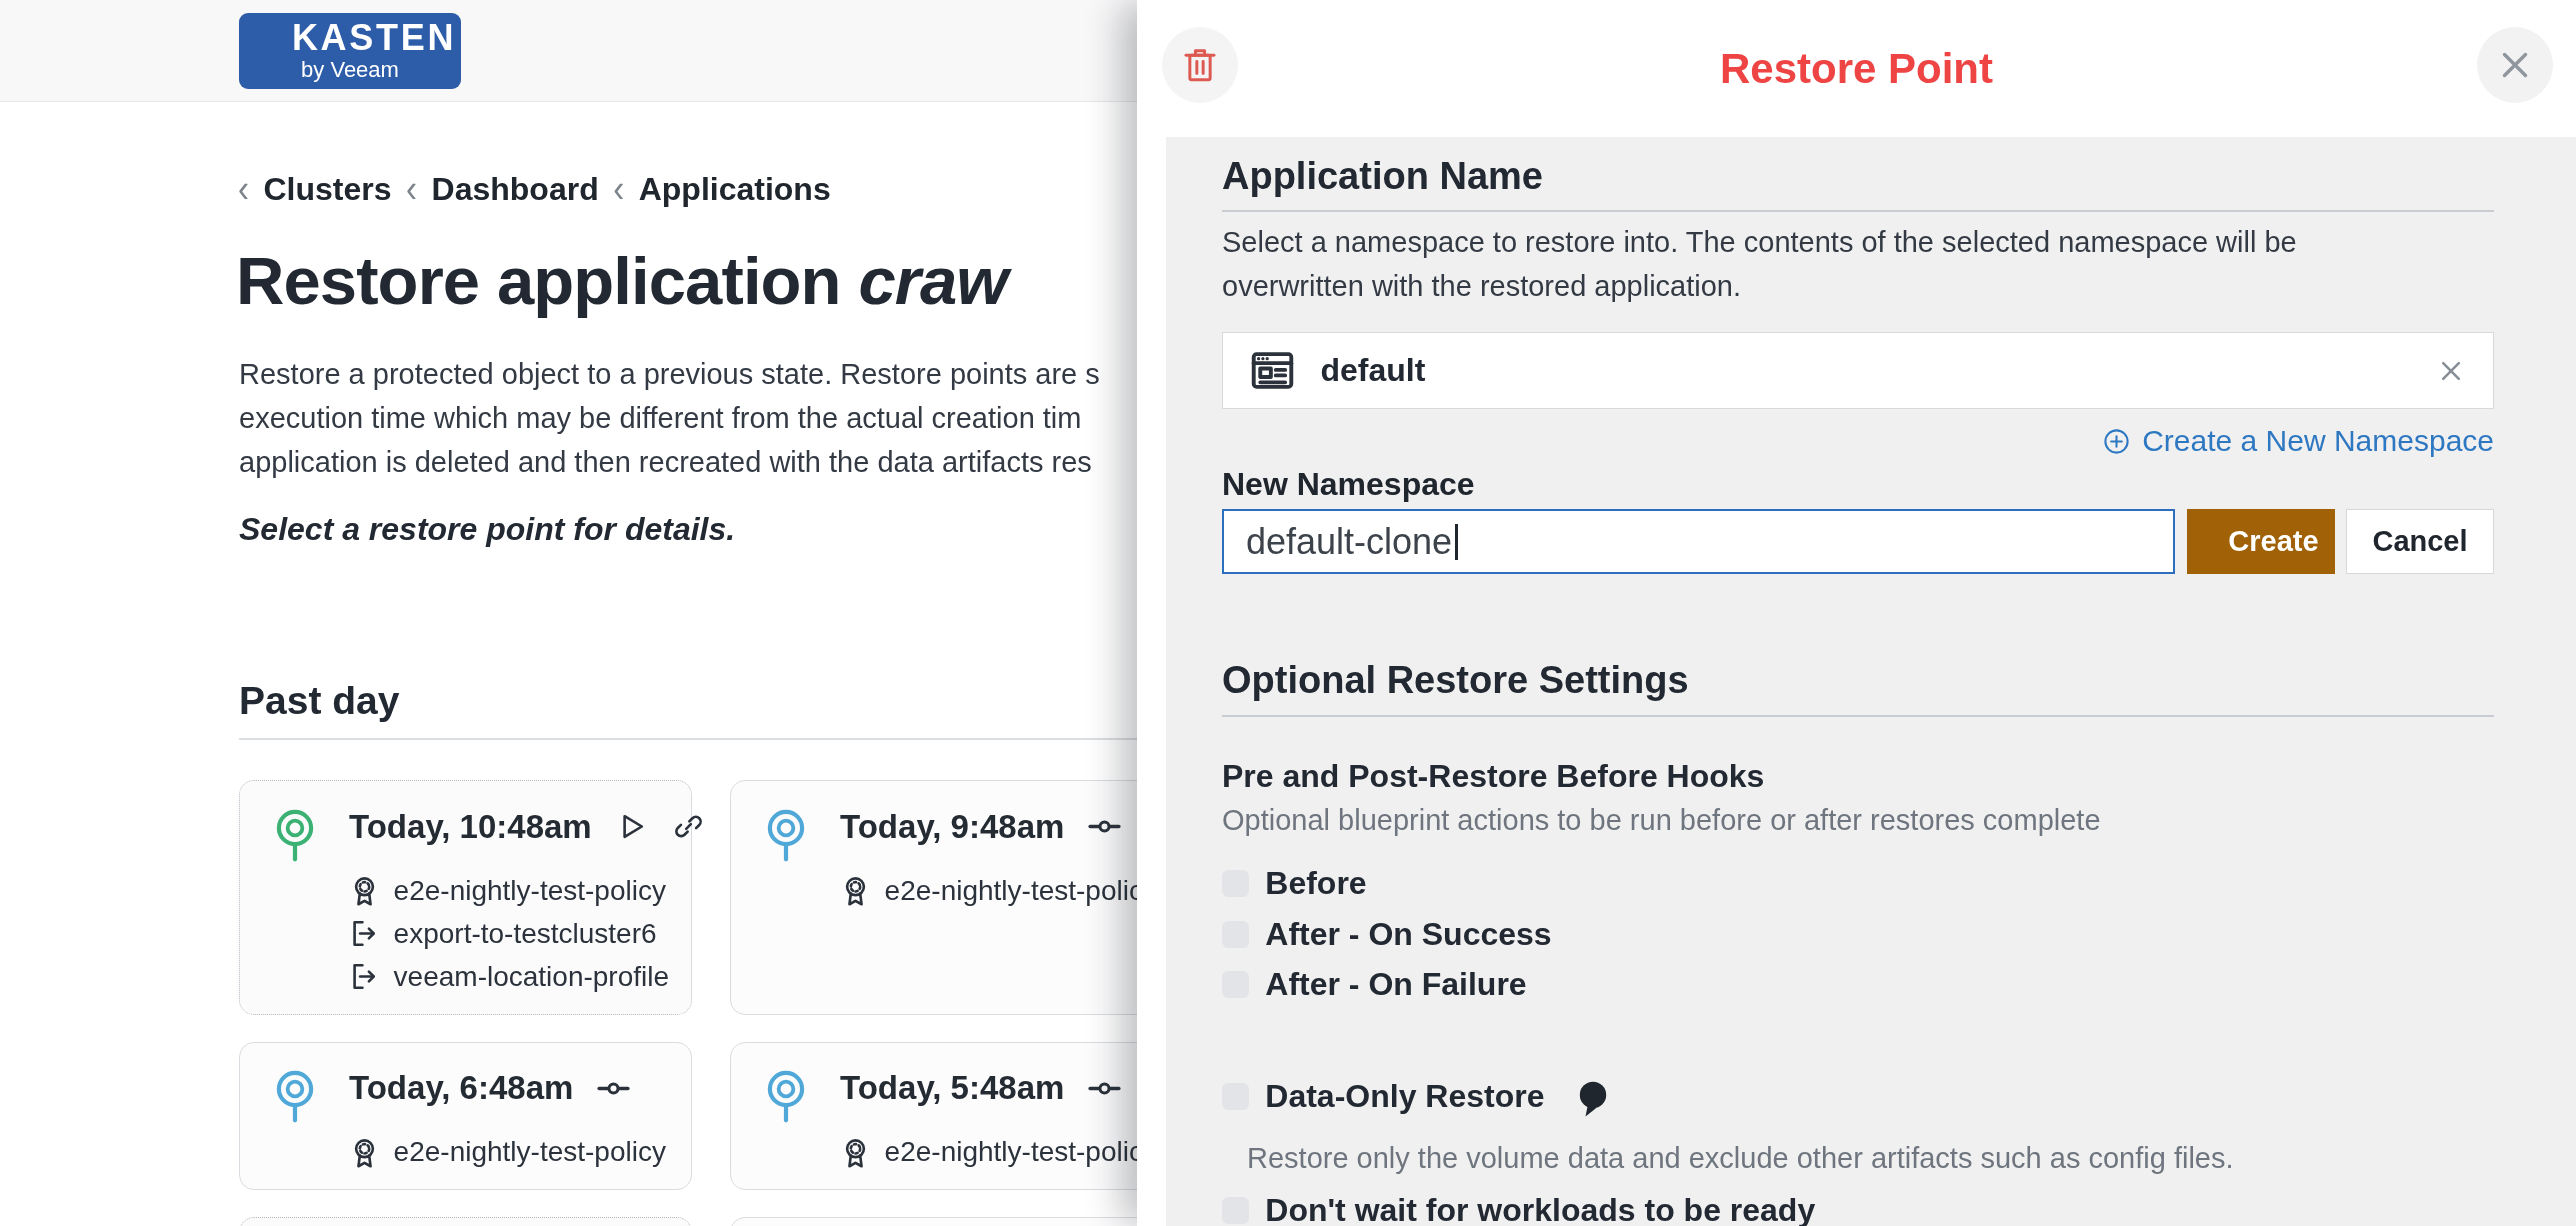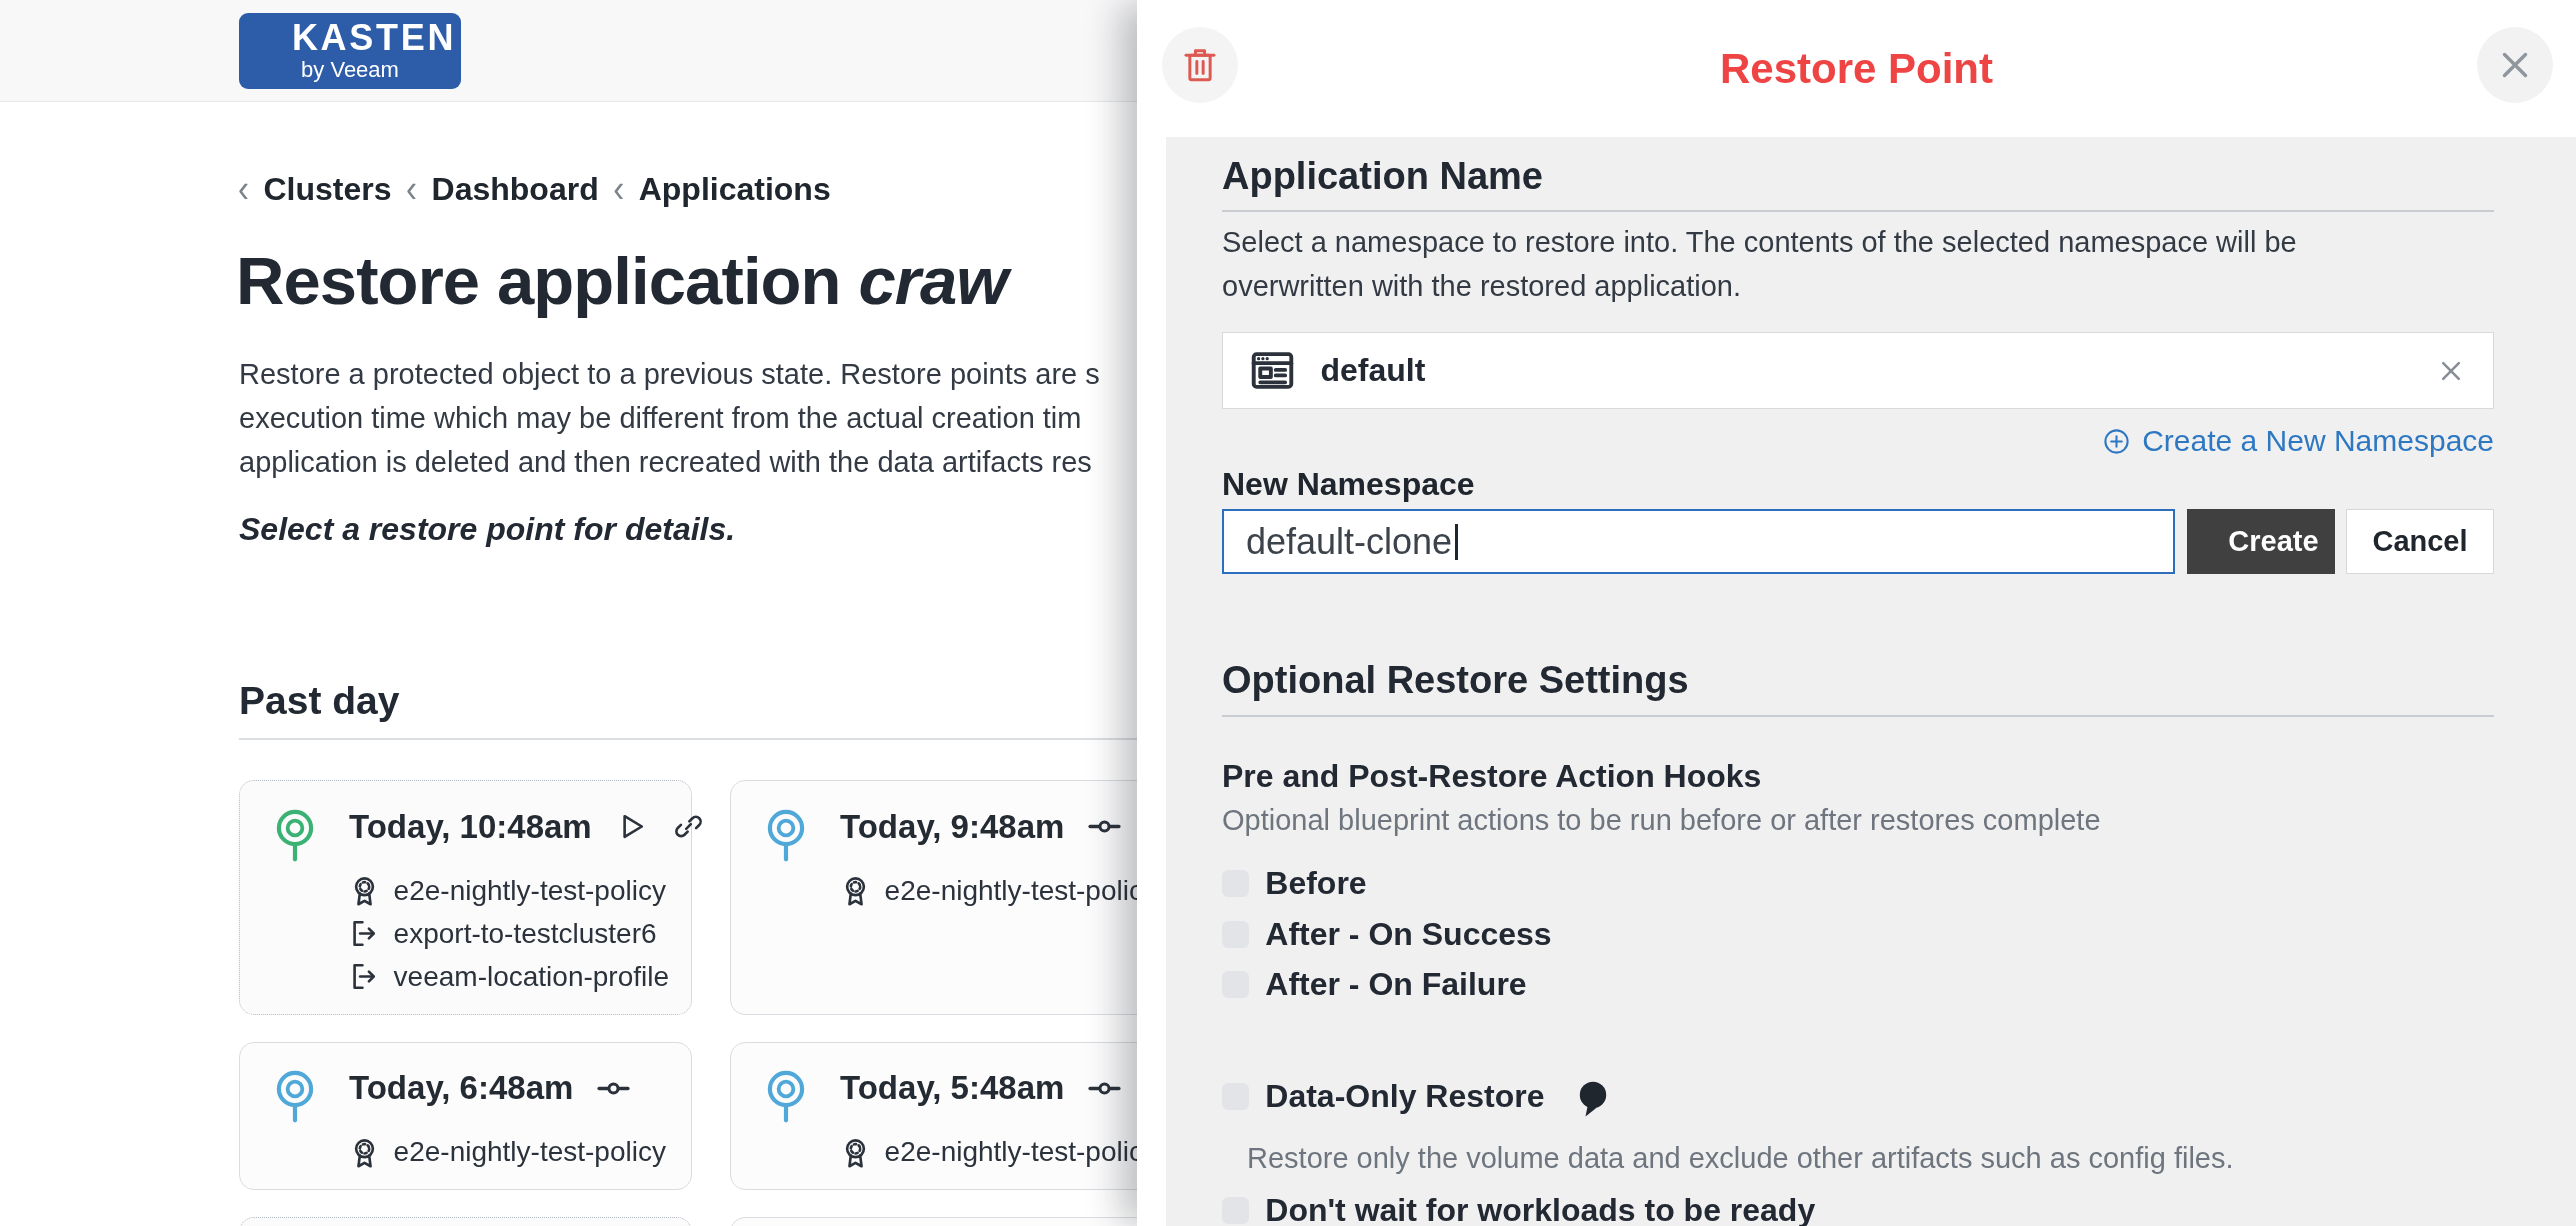--- a/index.html
+++ b/index.html
@@ -76,21 +76,21 @@
     gap:11px; color:#2e78c2; font-size:30px; cursor:pointer; }
   .create-ns-link .icn { width:29px; height:29px; }
 
   .nn-label { position:absolute; left:56px; top:329px; font-size:32px; font-weight:bold; }
   .nn-input { position:absolute; left:56px; top:372px; width:953px; height:65px; background:#fff;
     border:2.7px solid #2c6fbf; display:flex; align-items:center; padding:0 22px;
     font-size:36px; color:#3c434b; }
   .caret { display:inline-block; width:2.7px; height:36px; background:#20262e; margin-left:2.7px; }
   .btn { position:absolute; top:372px; width:148px; height:65px; display:flex; align-items:center;
     justify-content:center; font-size:29px; font-weight:bold; cursor:pointer; }
-  .btn.create { left:1021px; background:#404040; color:#fff;padding-left:25px; }
+  .btn.create { left:1021px; background:#a16207; color:#fff;padding-left:25px; }
   .btn.cancel { left:1180px; background:#fff; color:#20262e; border:1.8px solid #d6d9dc; }
 
   .sub-h { position:absolute; left:56px; font-size:32px; font-weight:800; color:#232932; }
   .gray-desc { position:absolute; font-size:29px; color:#6e757e; }
 
   .chk-row { position:absolute; left:56px; display:flex; align-items:center; gap:16.3px; }
   .chk { width:27px; height:27px; border-radius:6.3px; background:#e2e4e7; flex:0 0 27px; cursor:pointer; }
   .chk-label { font-size:32px; font-weight:800; color:#232932; white-space:nowrap; }
   .bubble { width:36px; height:40px; margin-left:14.5px; margin-top:3.6px; }
 </style>
@@ -349,21 +349,21 @@
     <div class="nn-input">
       <span>default-clone</span>
         <span class="caret"></span>
     </div>
     <div class="btn create">Create</div>
     <div class="btn cancel">Cancel</div>
 
     <div class="sec-h" style="top:522px;">Optional Restore Settings</div>
     <div class="sec-div" style="top:578px;"></div>
 
-    <div class="sub-h" style="top:621px;">Pre and Post-Restore Action Hooks</div>
+    <div class="sub-h" style="top:621px;">Pre and Post-Restore Before Hooks</div>
     <div class="gray-desc" style="left:56px; top:667px;">Optional blueprint actions to be run before or after restores complete</div>
 
     <div class="chk-row" style="top:728px;">
       <span class="chk"></span>
       <span class="chk-label">Before</span>
     </div>
     <div class="chk-row" style="top:779px;">
       <span class="chk"></span>
       <span class="chk-label">After - On Success</span>
     </div>

